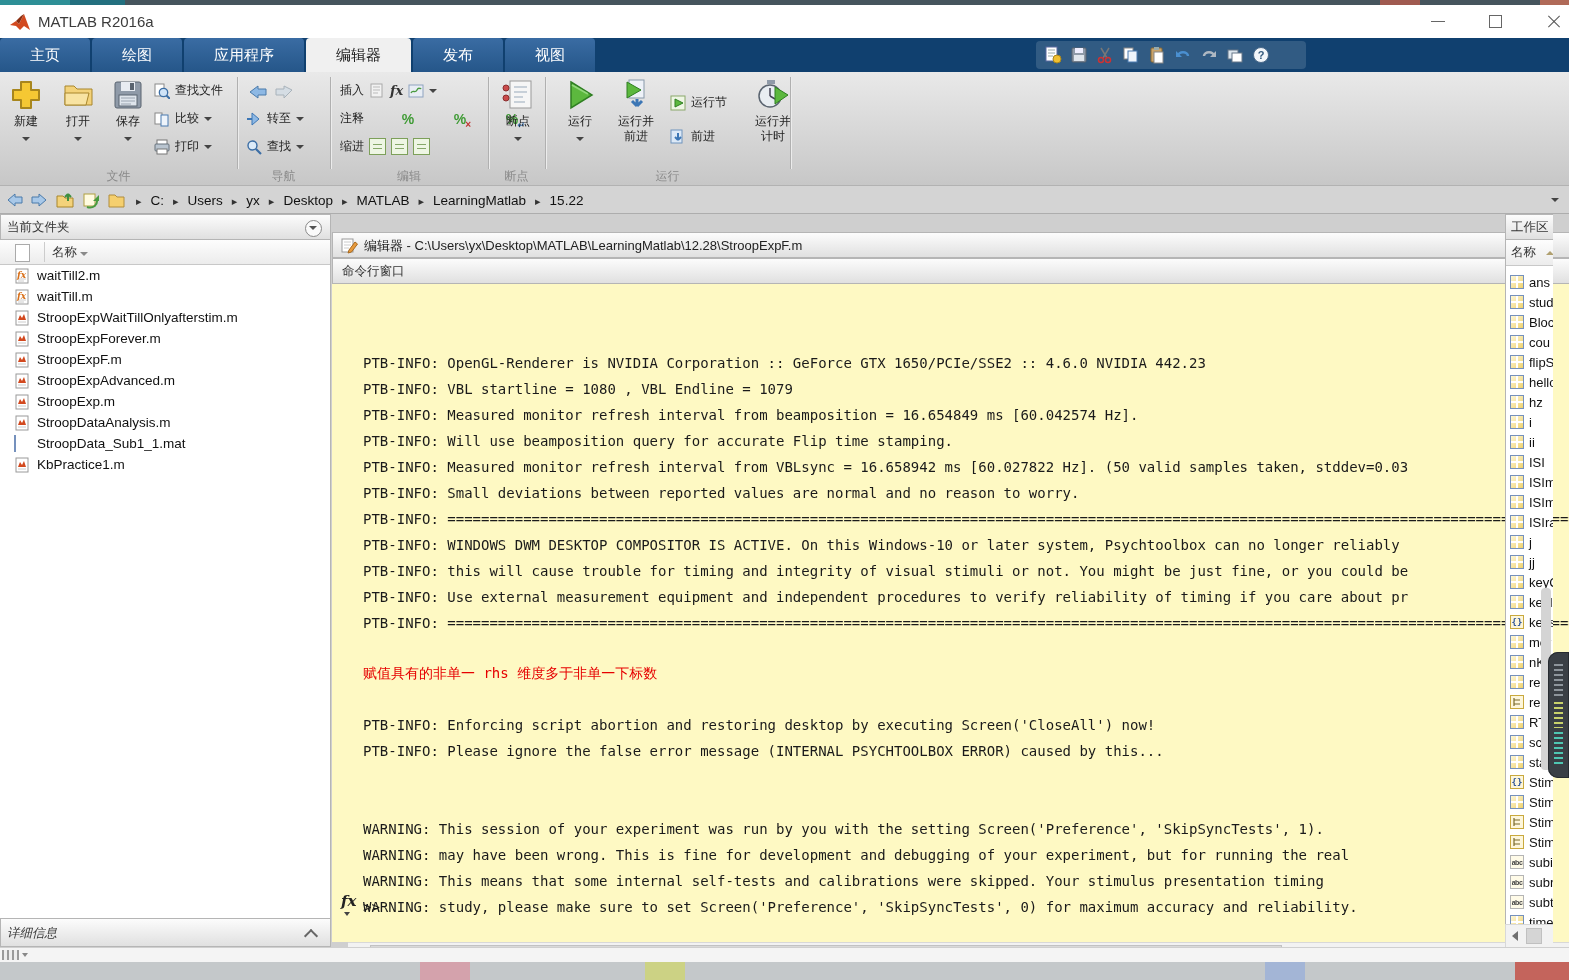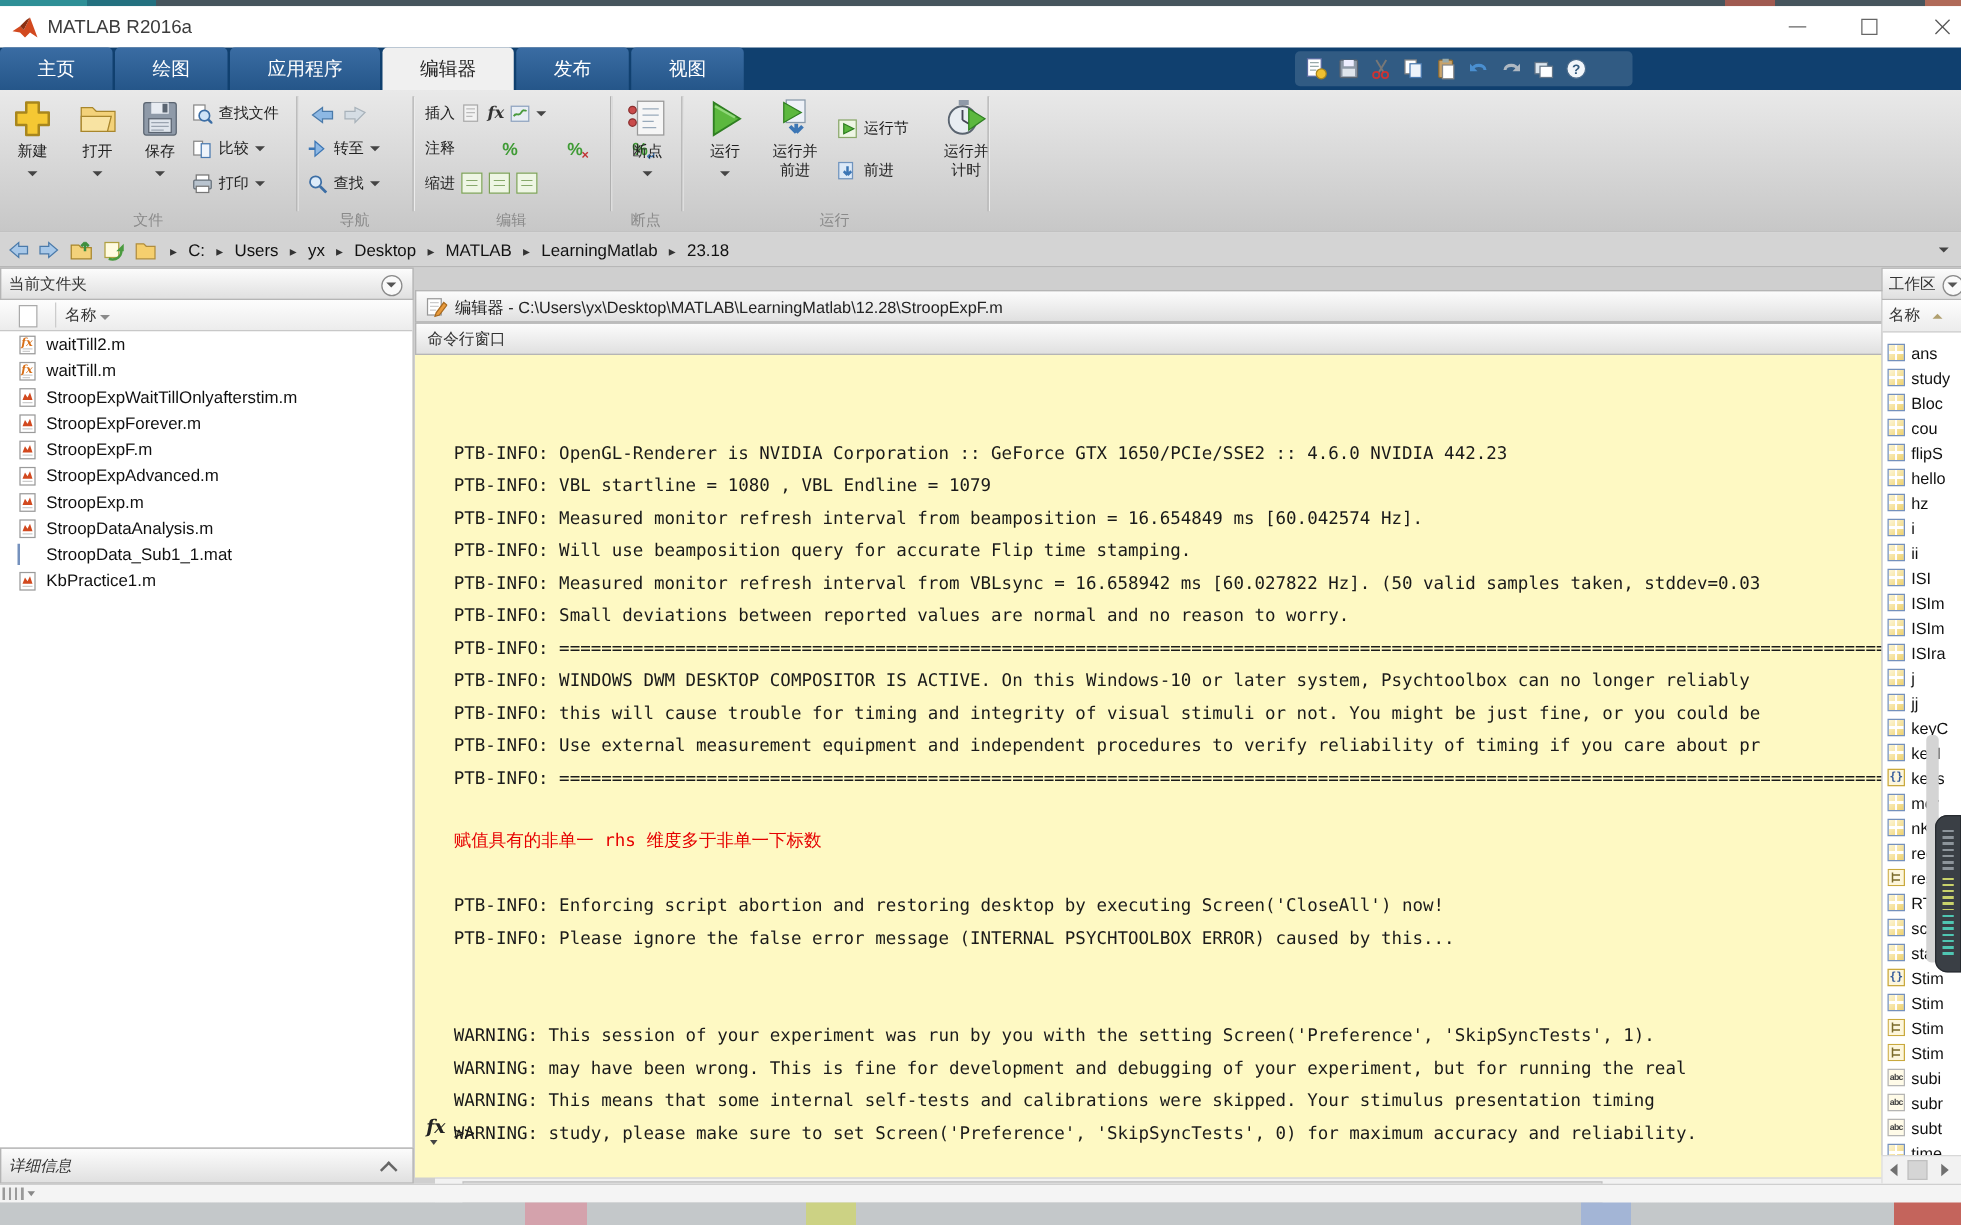--- a/index.html
+++ b/index.html
@@ -112,21 +112,21 @@
   .cw-vscroll{position:absolute;top:52px;right:0;width:18px;bottom:23px;background:#f2f2f2;border-left:1px solid #d8d8d8;box-sizing:border-box;}
   .sb-arr{position:absolute;left:4px;width:0;height:0;border-left:5px solid transparent;border-right:5px solid transparent;cursor:pointer;}
   .sb-arr.up{top:6px;border-bottom:6px solid #707070;}
   .sb-arr.down{bottom:6px;border-top:6px solid #707070;}
   .cw-vthumb{position:absolute;left:2px;right:2px;bottom:22px;height:150px;background:#dcdcdc;border:1px solid #c0c0c0;cursor:pointer;}
   .cw-hscroll{position:absolute;left:16px;right:18px;bottom:0;height:23px;background:#f2f2f2;border-top:1px solid #d8d8d8;box-sizing:border-box;}
   .sb-arr-l{position:absolute;left:6px;top:6px;width:0;height:0;border-top:5px solid transparent;border-bottom:5px solid transparent;border-right:6px solid #707070;cursor:pointer;}
   .sb-arr-r{position:absolute;right:6px;top:6px;width:0;height:0;border-top:5px solid transparent;border-bottom:5px solid transparent;border-left:6px solid #707070;cursor:pointer;}
   .cw-hthumb{position:absolute;left:22px;top:2px;bottom:3px;width:910px;background:#d9d9d9;border:1px solid #c2c2c2;cursor:pointer;}
   
-  .wp{position:absolute;left:1505px;top:214px;width:64px;height:733px;overflow:hidden;}
+  .wp{position:absolute;left:1505px;top:214px;width:48px;height:733px;overflow:hidden;}
   .wp-head{position:absolute;left:0;top:0;width:80px;height:26px;}
   .wp-head .ptitle{position:absolute;left:5px;top:0;line-height:25px;font-size:12.5px;color:#333;}
   .wp-head .circ{left:48px;top:5px;}
   .wp-body{position:absolute;left:0;top:26px;width:80px;bottom:23px;background:#fff;border-left:1px solid #b5b5b5;box-sizing:border-box;overflow:hidden;}
   .wp-colhead{position:relative;height:26px;}
   .wp-colhead .nm{position:absolute;left:5px;top:0;line-height:25px;font-size:12.5px;color:#333;}
   .wp-colhead .caret-u{position:absolute;left:40px;top:11px;}
   .vars{padding-top:6px;}
   .var-row{height:20px;display:flex;align-items:center;gap:5px;padding-left:4px;font-size:13px;color:#111;cursor:pointer;}
   .vic{display:none;flex:none;}
@@ -425,21 +425,21 @@
         </svg></span>
     <span class="ab-ic" style="left:82px;"><svg width="18" height="18" viewBox="0 0 18 18">
           <rect x="2" y="3" width="11" height="12" fill="#fffbe0" stroke="#b0a040"></rect>
           <path d="M5 16c6 2 11-2 10-8" stroke="#4a9b3f" stroke-width="2" fill="none"></path>
           <path d="M17 4v6h-6z" fill="#4a9b3f"></path>
         </svg></span>
     <div class="breadcrumb">
       <span class="bc-folder"><svg width="17" height="15" viewBox="0 0 17 15">
             <path d="M1 2h6l2 2h7v10H1z" fill="#f5cf6e" stroke="#b08d3e"></path>
           </svg></span>
-      <span><span class="bc-item"><span>C:</span></span><span class="bc-item"><span>Users</span></span><span class="bc-item"><span>yx</span></span><span class="bc-item"><span>Desktop</span></span><span class="bc-item"><span>MATLAB</span></span><span class="bc-item"><span>LearningMatlab</span></span><span class="bc-item"><span>23.18</span></span></span>
+      <span><span class="bc-item"><span>C:</span></span><span class="bc-item"><span>Users</span></span><span class="bc-item"><span>yx</span></span><span class="bc-item"><span>Desktop</span></span><span class="bc-item"><span>MATLAB</span></span><span class="bc-item"><span>LearningMatlab</span></span><span class="bc-item"><span>15.22</span></span></span>
     </div>
     <span class="caret ab-caret"></span>
   </div>
 
   <div class="main-bg"></div>
 
   <div class="lp">
     <div class="lp-head phead">
       <span class="ptitle">当前文件夹</span>
       <span class="circ"></span>

